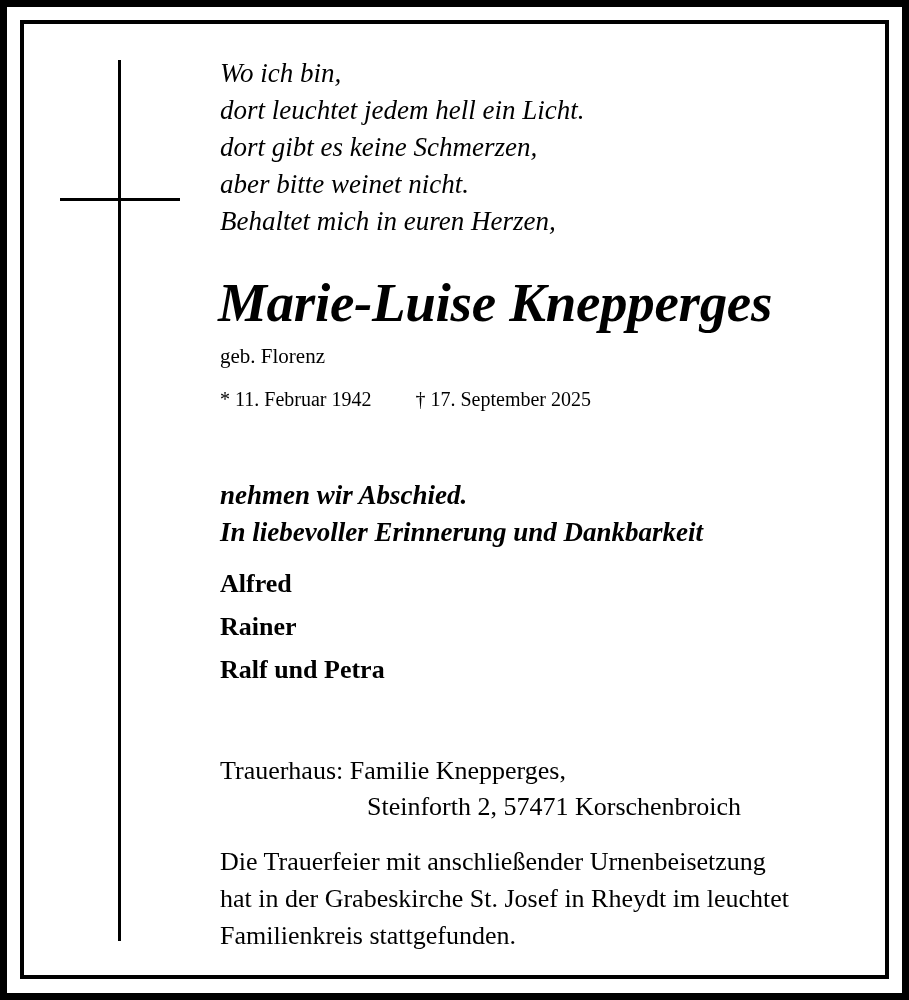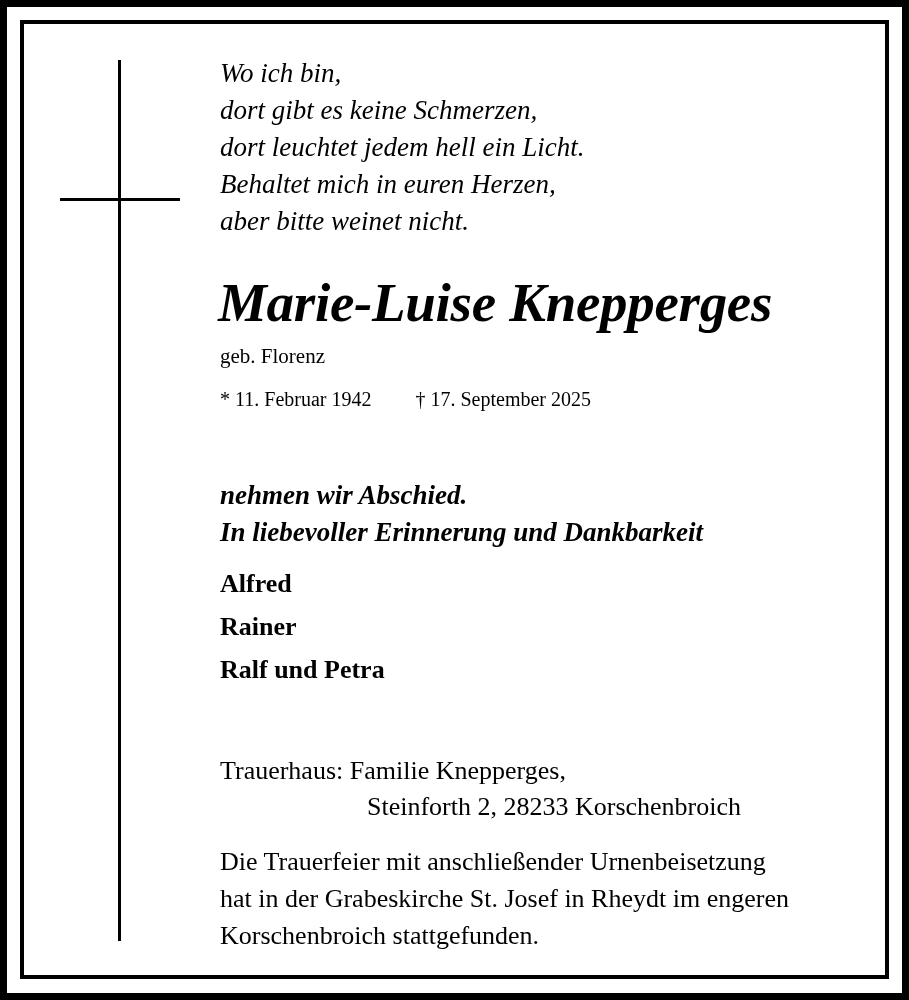--- a/index.html
+++ b/index.html
@@ -32,24 +32,24 @@
 <div class="outer"></div>
 <div class="inner"></div>
 
 <div>
   <div class="cross-v"></div>
   <div class="cross-h"></div>
 </div>
 
 <div class="poem">
   <span class="line">Wo ich bin,</span>
+  <span class="line">dort leuchtet jedem hell ein Licht.</span>
   <span class="line">dort gibt es keine Schmerzen,</span>
-  <span class="line">dort leuchtet jedem hell ein Licht.</span>
+  <span class="line">aber bitte weinet nicht.</span>
   <span class="line">Behaltet mich in euren Herzen,</span>
-  <span class="line">aber bitte weinet nicht.</span>
 </div>
 
 <div class="name">Marie-Luise Knepperges</div>
 <div class="born">geb. Florenz</div>
 <div class="dates">
   <span>* 11. Februar 1942</span><span class="death">† 17. September 2025</span>
 </div>
 
 <div class="farewell">
   <span class="line">nehmen wir Abschied.</span>
@@ -57,20 +57,20 @@
 </div>
 
 <div class="mourners">
   <span class="line">Alfred</span>
   <span class="line">Rainer</span>
   <span class="line">Ralf und Petra</span>
 </div>
 
 <div class="trauerhaus">
   <span class="line"><span>Trauerhaus:</span> <span>Familie Knepperges,</span></span>
-  <span class="line row2">Steinforth 2, 28233 Korschenbroich</span>
+  <span class="line row2">Steinforth 2, 57471 Korschenbroich</span>
 </div>
 
 <div class="ceremony">
   <span class="line">Die Trauerfeier mit anschließender Urnenbeisetzung</span>
-  <span class="line">hat in der Grabeskirche St. Josef in Rheydt im engeren</span>
-  <span class="line">Korschenbroich stattgefunden.</span>
+  <span class="line">hat in der Grabeskirche St. Josef in Rheydt im leuchtet</span>
+  <span class="line">Familienkreis stattgefunden.</span>
 </div>
 
 </body></html>

